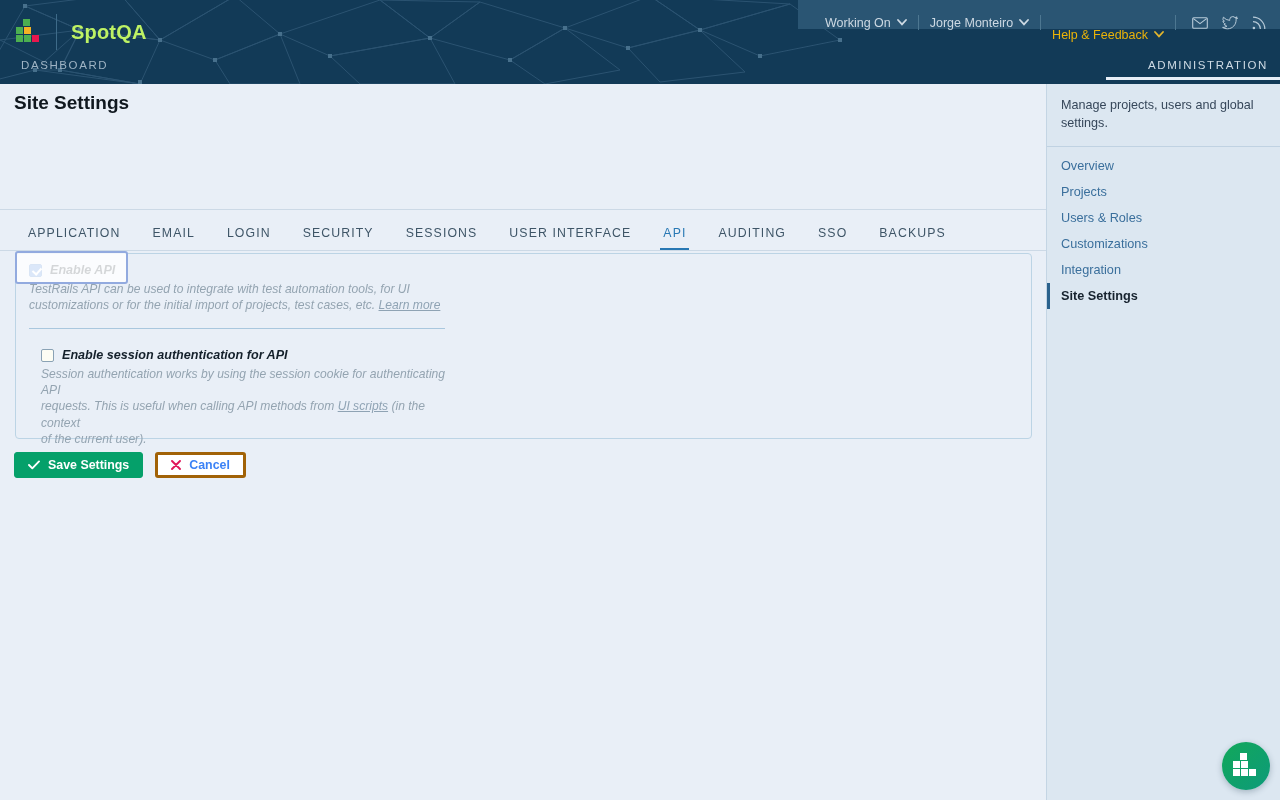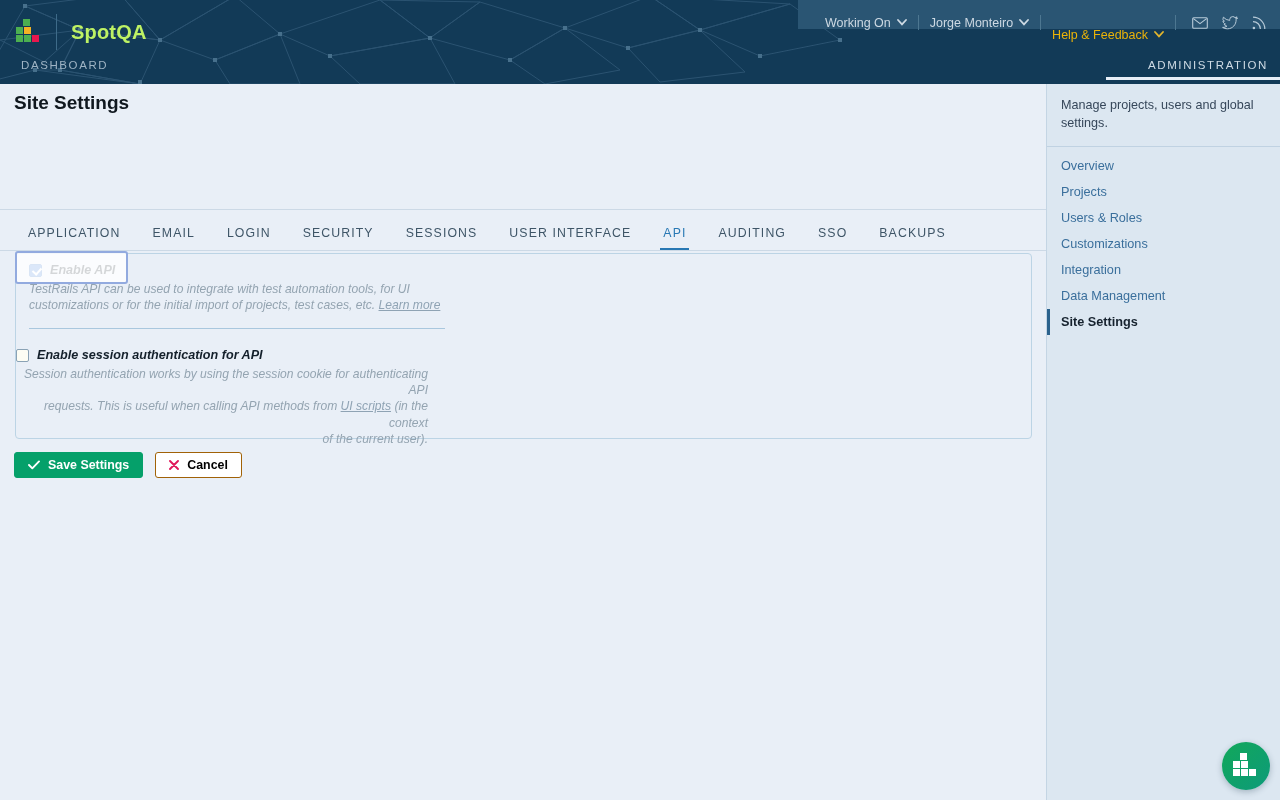--- a/index.html
+++ b/index.html
@@ -131,21 +131,21 @@
     pointer-events: none;
   }
 
   .buttons { position: absolute; left: 14px; top: 368px; display: flex; gap: 12px; }
   .btn {
     display: inline-flex; align-items: center; gap: 8px;
     height: 26px; padding: 0 13px; border-radius: 3px;
     font-size: 12.4px; font-weight: bold; cursor: pointer; white-space: nowrap;
   }
   .btn-save { background: #05a06a; color: #fff; border: 1px solid #05a06a; }
-  .btn-cancel { background: #fff; color: #000000; border: 1px solid #a16207; align-items: center; }
+  .btn-cancel { background: #fff; color: #3b82f6; border: 3px solid #a16207; align-items: center; }
 
   
   .sidebar {
     position: absolute; left: 1046px; top: 84px;
     width: 234px; height: 716px;
     background: #dce7f1;
     border-left: 1px solid #c4d5e4;
   }
   .sb-desc {
     padding: 12px 16px 14px 14px;
@@ -302,21 +302,21 @@
         <span class="field-label">Enable API</span>
       </div>
       <div class="desc" style="margin-top:4px; width:420px;">
         <span>TestRails API can be used to integrate with test automation tools, for UI</span><br>
         <span>customizations or for the initial import of projects, test cases, etc. </span><a>Learn more</a>
       </div>
     </div>
 
     <div class="hr section" style="left:13px; top:74px;"></div>
 
-    <div class="section" style="left:0; top:94px;text-align:right;">
+    <div class="section" style="left:25px; top:94px;">
       <div class="field-row">
         <span class="cbox"></span>
         <span class="field-label">Enable session authentication for API</span>
       </div>
       <div class="desc" style="margin-top:4px; width:412px;">
         <span>Session authentication works by using the session cookie for authenticating API</span><br>
         <span>requests. This is useful when calling API methods from </span><a>UI scripts</a><span> (in the context</span><br>
         <span>of the current user).</span>
       </div>
     </div>
@@ -342,21 +342,20 @@
 
 <div class="sidebar">
   <div class="sb-desc">Manage projects, users and global settings.</div>
   <div class="sb-rule"></div>
   <div class="sb-list">
     <div class="sb-item">Overview</div>
     <div class="sb-item">Projects</div>
     <div class="sb-item">Users &amp; Roles</div>
     <div class="sb-item">Customizations</div>
     <div class="sb-item">Integration</div>
-    <div class="sb-item">Data Management</div>
     <div class="sb-item active">Site Settings</div>
   </div>
 </div>
 
 <div class="fab">
   <div class="logo-grid">
     <i style="left:7px;  top:0px;"></i>
     <i style="left:0px;  top:8px;"></i>
     <i style="left:8px;  top:8px;"></i>
     <i style="left:0px;  top:16px;"></i>

